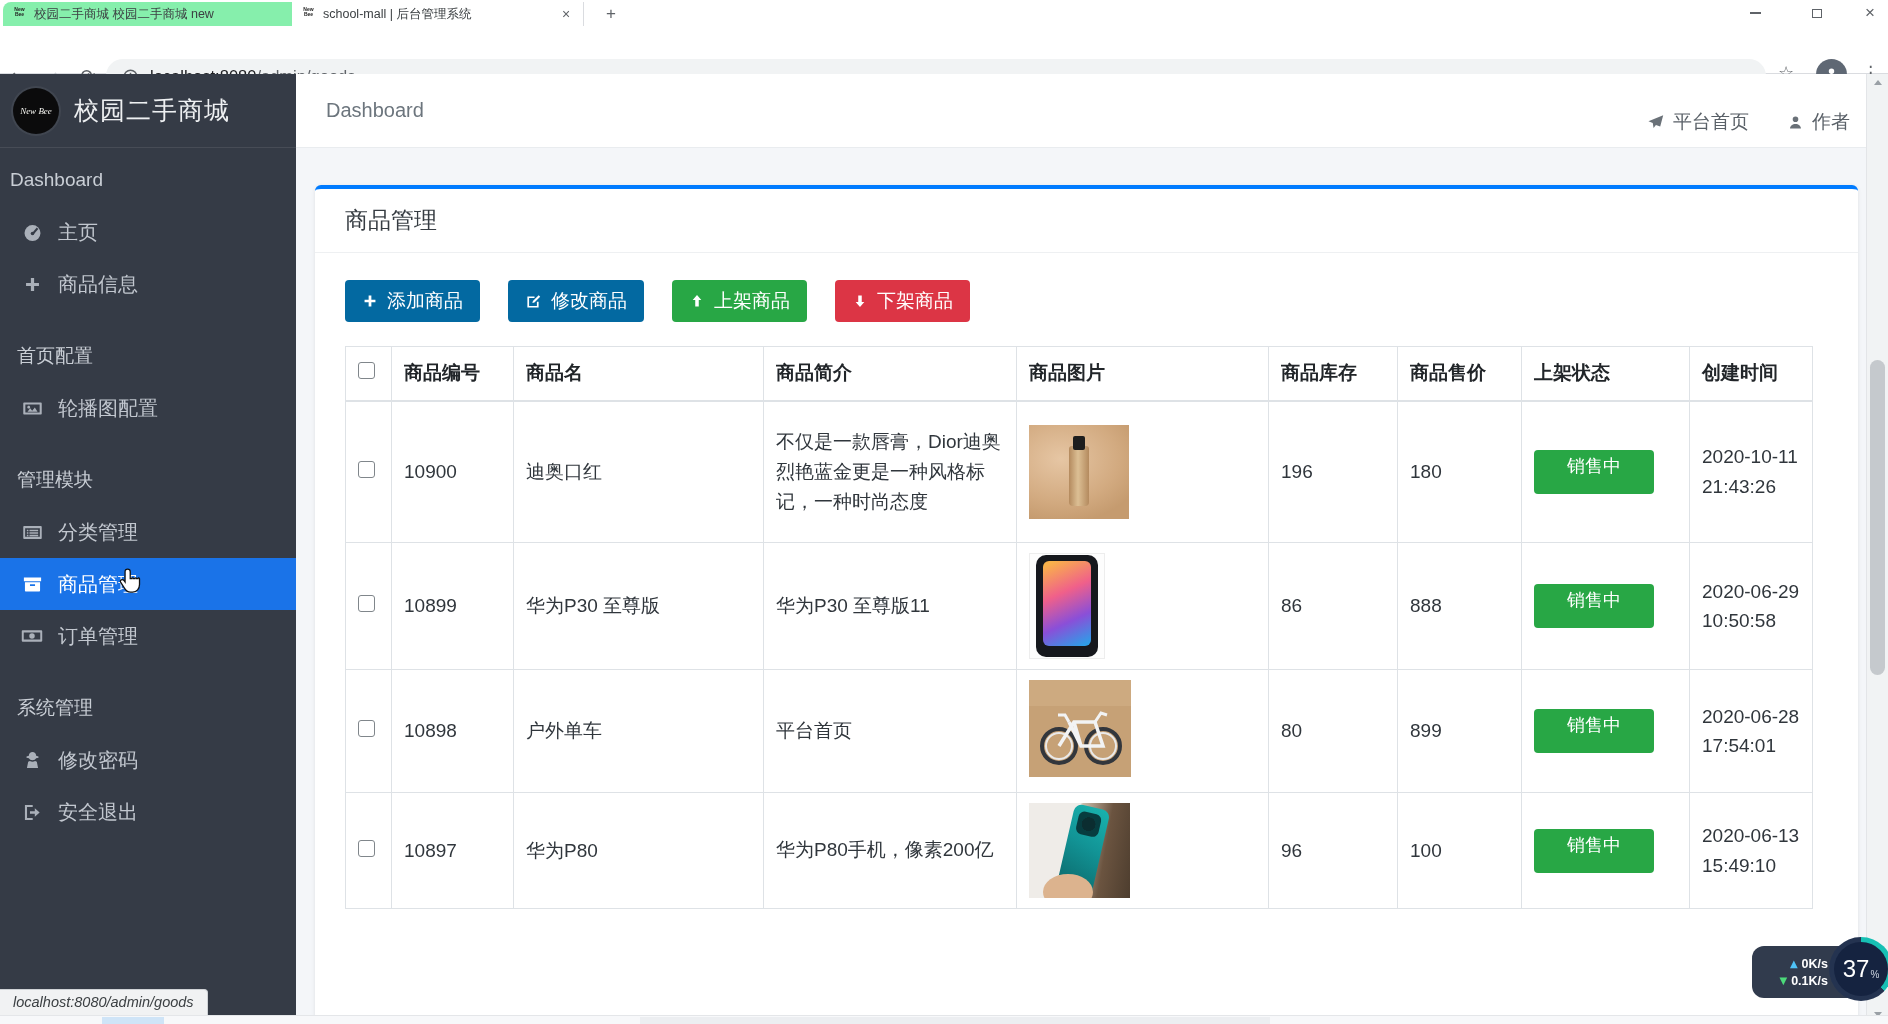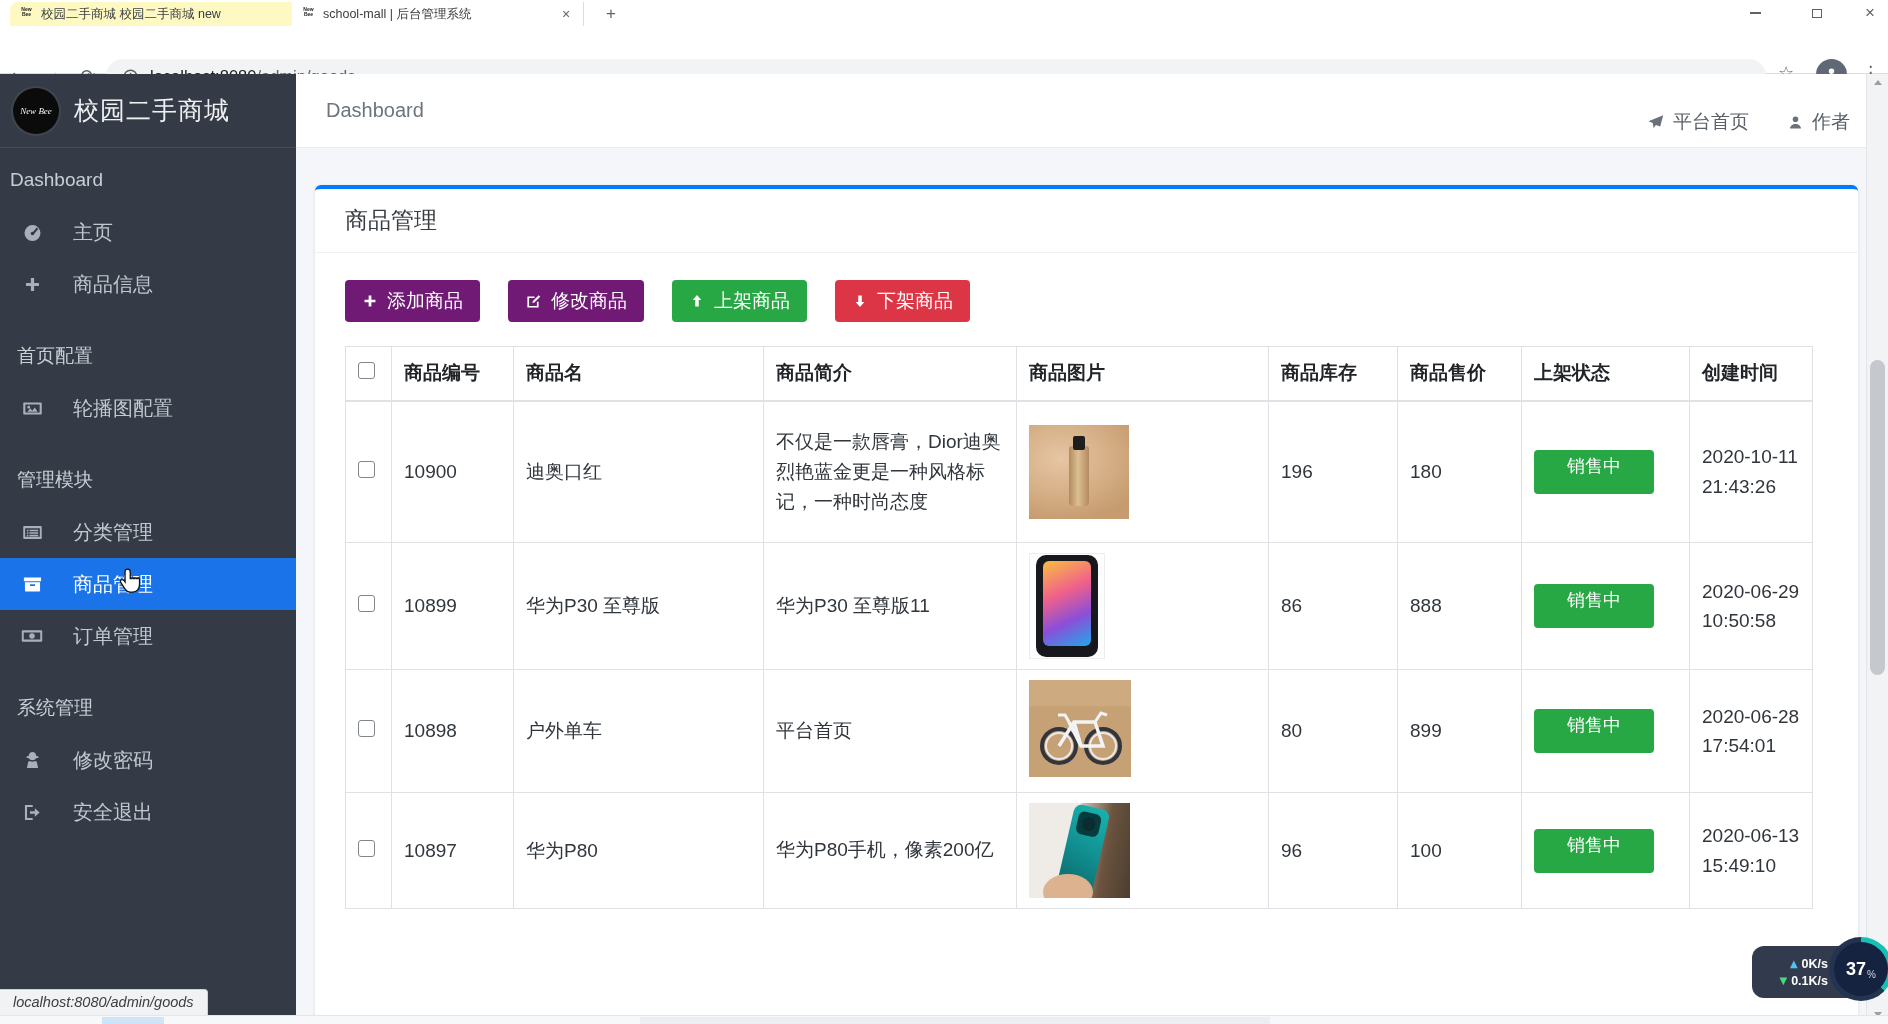--- a/index.html
+++ b/index.html
@@ -1,21 +1,21 @@
 <!DOCTYPE html>
 <html><head>
 <meta charset="utf-8">
 <style>
   * { box-sizing: border-box; margin: 0; padding: 0; }
   html,body { width:1888px; height:1024px; overflow:hidden; font-family:"Liberation Sans","DejaVu Sans",sans-serif; background:#fff; position:relative; }
 
   
   .tabbar { position:absolute; left:0; top:0; width:1888px; height:26px; background:#fff; }
   .tab { position:absolute; top:2px; height:24px; display:flex; align-items:center; gap:7px; padding:0 9px; }
-  .tab.inactive { left:10px; width:316px; background:#fef9c3; border-radius:8px 8px 0 0; }
+  .tab.inactive { left:3px; width:316px; background:#86efac; border-radius:8px 8px 0 0; }
   .tab.active { left:292px; width:292px; background:#fff; border-right:1px solid #dadce0; }
   .favicon { width:15px; height:15px; font-size:5px; line-height:1.1; font-weight:bold; color:#222; text-align:center; overflow:hidden; flex:none; }
   .tab-title { flex:1; font-size:12.5px; color:#3c4043; white-space:nowrap; overflow:hidden; }
   .tab-close { width:16px; height:16px; flex:none; color:#5f6368; font-size:14px; line-height:16px; text-align:center; }
   .tab-close::before { content:"\00D7"; }
   .newtab { position:absolute; left:600px; top:4px; width:22px; height:20px; color:#5f6368; font-size:17px; line-height:19px; text-align:center; }
   .newtab::before { content:"+"; }
   .winctl { position:absolute; top:0; height:26px; width:40px; display:flex; align-items:center; justify-content:center; color:#5f6368; }
   .wc-min { left:1735px; } .wc-max { left:1797px; } .wc-close { left:1850px; }
   .wc-min i { width:11px; height:2px; background:#5f6368; display:block; }
@@ -39,42 +39,42 @@
   
   .sidebar { position:absolute; left:0; top:74px; width:296px; height:950px; background:#353b46; }
   .brand { height:74px; display:flex; align-items:center; gap:15px; padding-left:13px; border-bottom:1px solid rgba(255,255,255,.09); }
   .logo { width:46px; height:46px; border-radius:50%; background:#0b0b0c; color:#f5f5f0; font-size:9px; font-style:italic; font-family:"Liberation Serif",serif; display:flex; align-items:center; justify-content:center; text-align:center; box-shadow:0 0 0 2px rgba(255,255,255,.06); flex:none; }
   .brand-title { color:#eef0f2; font-size:25px; letter-spacing:1px; }
   .nav { padding-top:6px; }
   .nav-header { height:52px; line-height:52px; padding-left:10px; color:#c9ced5; font-size:19px; }
   .nav-header.sub { padding-left:17px; margin-top:20px; }
   .nav-item { height:52px; display:flex; align-items:center; color:#c2c7cf; cursor:pointer; }
   .nav-item .nicon { width:24px; margin-left:20px; color:#aab0b9; display:flex; justify-content:center; flex:none; }
-  .nav-item .nlabel { margin-left:29px; font-size:20px; }
+  .nav-item .nlabel { margin-left:14px; font-size:20px; }
   .nav-item.active { background:#1a73e8; }
   .nav-item.active .nlabel, .nav-item.active .nicon { color:#fff; }
   .cursor-hand { position:absolute; left:117px; top:494px; }
 
   .status-bubble { position:absolute; left:0; top:989px; height:26px; background:#f1f2f3; border:1px solid #cfd2d6; border-left:none; border-bottom:none; border-radius:0 4px 0 0; padding:0 13px; line-height:25px; font-size:14.5px; color:#3c4043; z-index:30;font-style:italic; }
 
   
   .main { position:absolute; left:296px; top:74px; width:1592px; height:950px; background:#f4f6f9; }
   .topbar { position:absolute; left:0; top:0; width:100%; height:74px; background:#fff; border-bottom:1px solid #e9ecef; display:flex; align-items:center; padding:0 38px 0 30px; }
   .crumb { font-size:20px; color:#6c757d; }
   .top-links { margin-left:auto; display:flex; gap:38px;margin-top:23px; }
   .top-link { display:flex; align-items:center; gap:8px; color:#5a6168; font-size:19px; }
   .top-link svg { color:#6a7178; }
 
   .card { position:absolute; left:19px; top:111px; width:1543px; height:904px; background:#fff; border-radius:6px; border-top:4px solid #007bff; box-shadow:0 1px 4px rgba(0,0,0,.09); }
   .card-header { padding:16px 30px; font-size:23px; color:#363c42; border-bottom:1px solid #eef0f2; }
   .card-body { padding:27px 30px; }
 
   .btn-row { display:flex; gap:28px; margin-bottom:24px; }
   .btn { height:42px; padding:0 17px; border:none; border-radius:4px; color:#fff; font-size:19px; display:inline-flex; align-items:center; gap:9px; font-family:inherit; cursor:pointer; }
-  .btn-teal { background:#701a75; } .btn-green { background:#28a745; } .btn-red { background:#dc3545; }
+  .btn-teal { background:#0369a1; } .btn-green { background:#28a745; } .btn-red { background:#dc3545; }
 
   table.goods { border-collapse:collapse; table-layout:fixed; width:1467px; font-size:19px; color:#30363c; }
   .goods th, .goods td { border:1px solid #dee2e6; padding:10px 12px; vertical-align:middle; text-align:left; overflow:hidden; }
   .goods th { height:54px; font-weight:bold; color:#212529; border-bottom-width:2px; }
   .goods tr.r0 td { height:142px; } .goods tr.r1 td { height:117px; }
   .goods tr.r2 td { height:120px; } .goods tr.r3 td { height:116px; }
   .goods td.intro { line-height:1.58; }
   .goods td.date { line-height:1.55; }
   .cb { width:17px; height:17px; border:1.6px solid #80868b; border-radius:3px; background:#fff; display:inline-block; }
   .badge { display:inline-block; min-width:120px; height:44px; line-height:32px; text-align:center; background:#28a745; color:#fff; border-radius:4px; font-size:18px; }
@@ -101,21 +101,21 @@
   .scroll-arrow.up i { border-bottom:5px solid #9aa0a6; }
   .scroll-arrow.down i { border-top:5px solid #9aa0a6; }
 
   .net-pill { position:absolute; left:1752px; top:946px; width:104px; height:52px; background:rgba(27,38,58,.9); border-radius:12px 0 0 12px; z-index:40; display:flex; flex-direction:column; justify-content:center; gap:3px; padding-right:28px; }
   .net-row { display:flex; justify-content:flex-end; align-items:center; gap:4px; color:#fff; font-size:12.5px; font-weight:bold; }
   .net-up-arrow { color:#4fc3f7; font-size:10px; font-family:"DejaVu Sans",sans-serif; }
   .net-down-arrow { color:#4cd97a; font-size:10px; font-family:"DejaVu Sans",sans-serif; }
   .net-up-arrow::before { content:"\25B2"; } .net-down-arrow::before { content:"\25BC"; }
   .net-circle { position:absolute; left:1829px; top:937px; width:64px; height:64px; border-radius:50%; background:conic-gradient(#17c0b4 0 37%, #243350 37% 100%); z-index:41; }
   .net-circle .inner { position:absolute; inset:5px; border-radius:50%; background:#152340; display:flex; align-items:center; justify-content:center; }
-  .net-pct { color:#fff; font-size:18px; font-weight:bold; }
+  .net-pct { color:#fff; font-size:24px; font-weight:normal; }
   .net-unit { color:#cdd5e0; font-size:10px; margin:10px 0 0 1px; }
 
   .taskbar { position:absolute; left:0; top:1015px; width:1888px; height:9px; background:#f7f8fa; border-top:1px solid #e4e6e9; z-index:50; }
   .tb-seg1 { position:absolute; left:102px; top:1px; width:62px; height:8px; background:#cfe4f7; }
   .tb-seg2 { position:absolute; left:640px; top:1px; width:630px; height:8px; background:#eceef1; }
 </style>
 </head>
 <body>
 
 <div class="tabbar">

